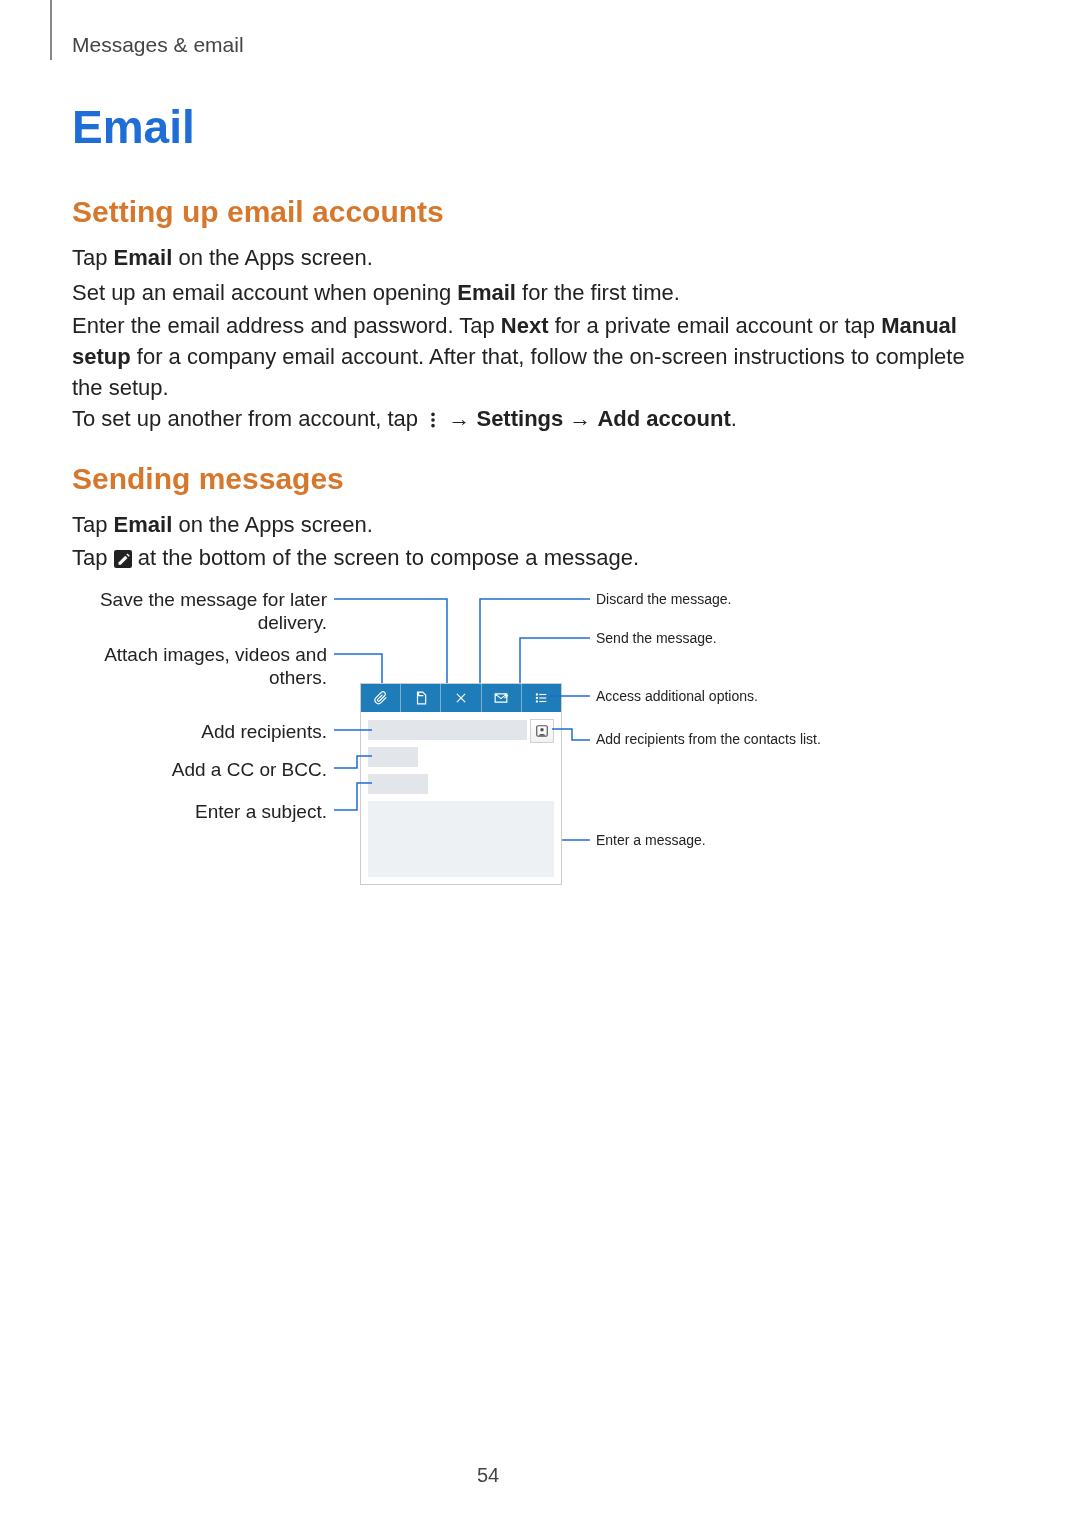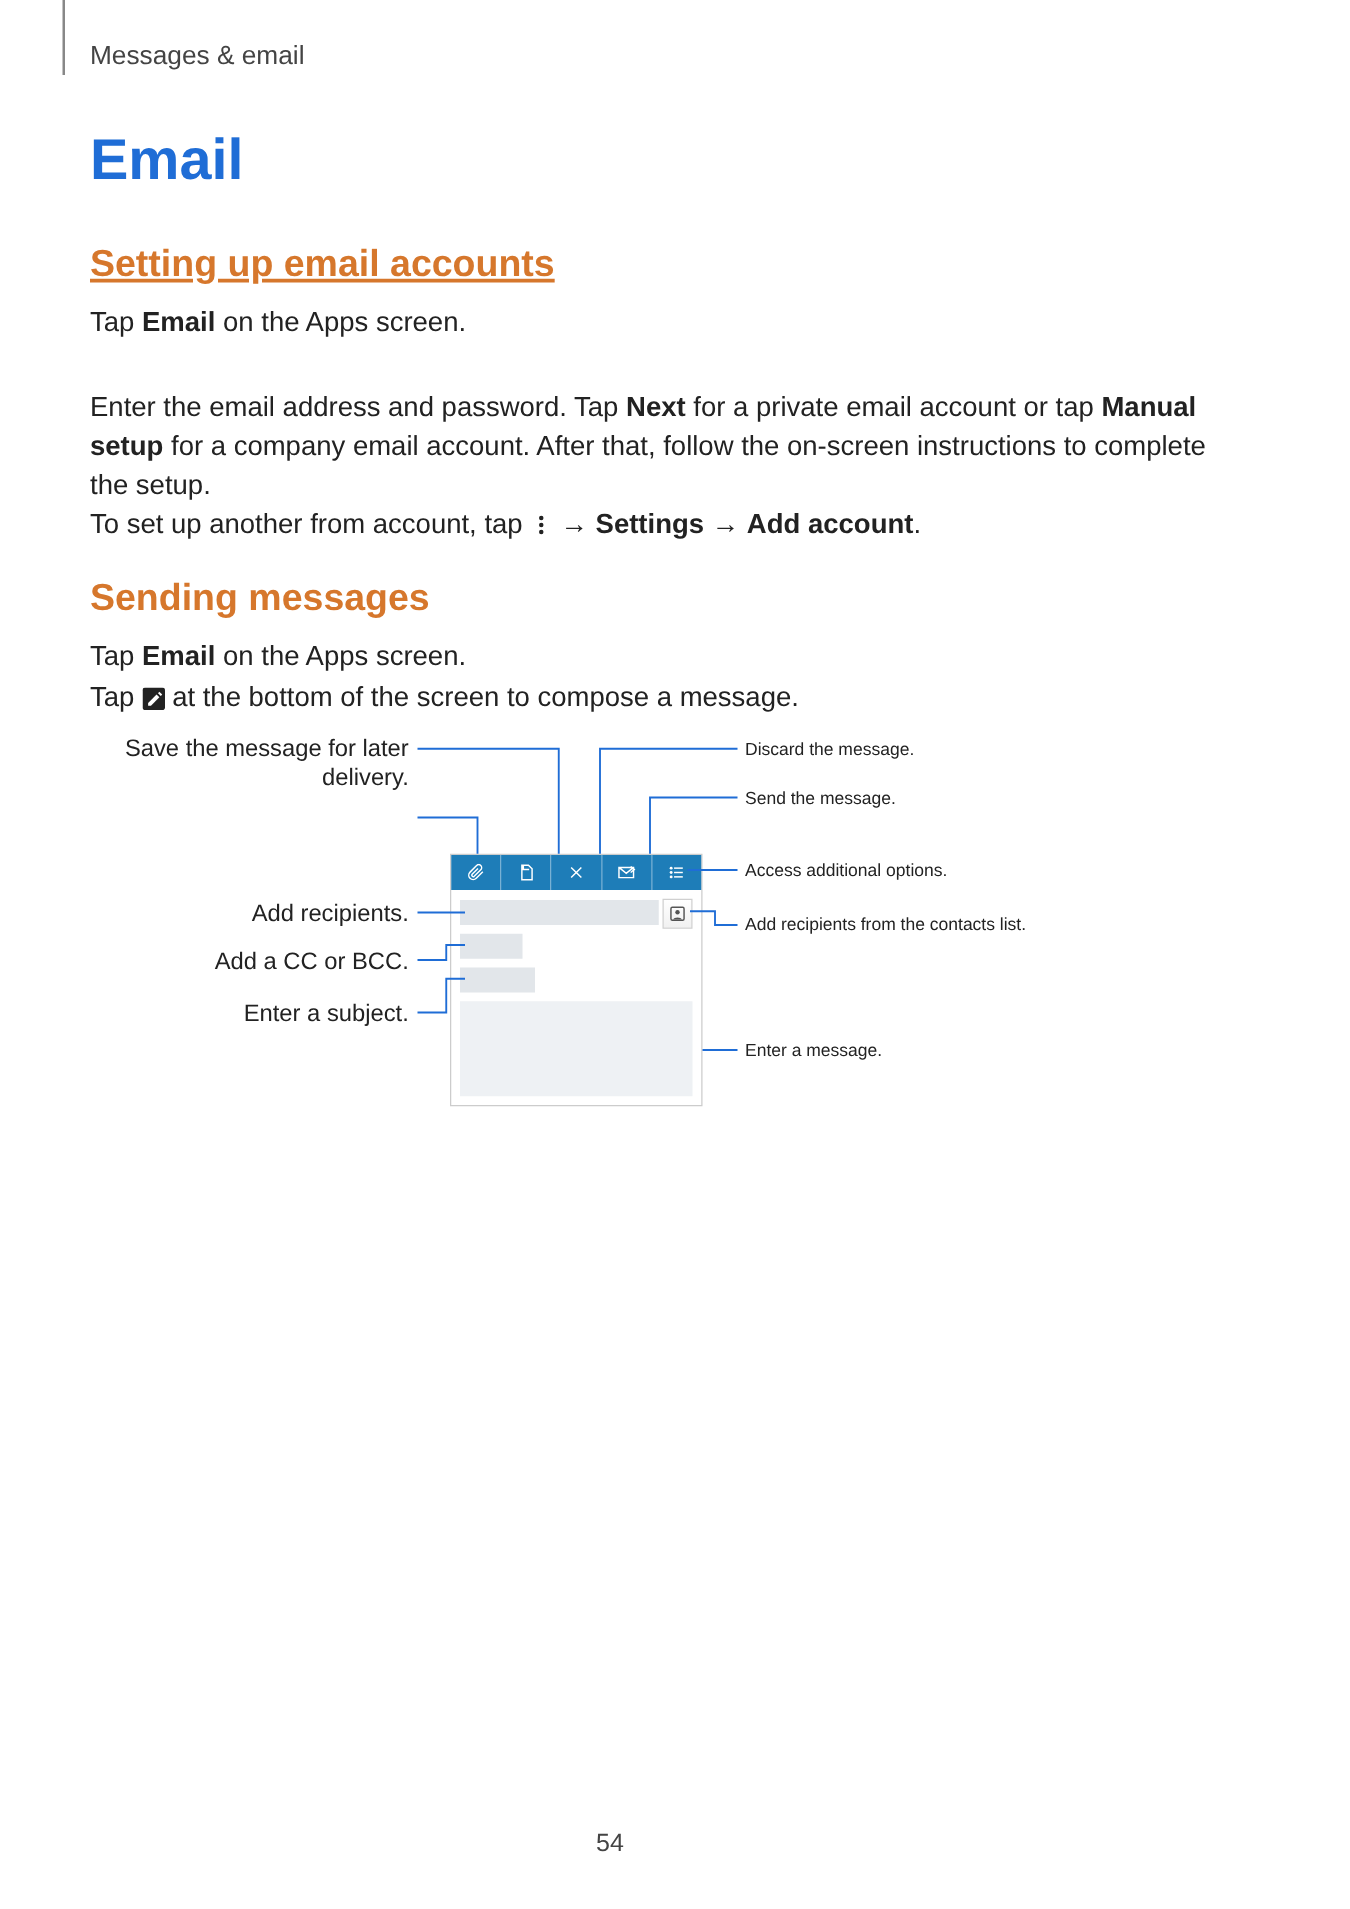--- a/index.html
+++ b/index.html
@@ -39,21 +39,21 @@
     font-weight: 700;
     color: #1f6dd6;
   }
   .h2 {
     position: absolute;
     left: 72px;
     font-size: 30px;
     font-weight: 700;
     color: #d6772c;
   }
-  .h2.a { top: 195px; text-decoration: underline; }
+  .h2.a { top: 195px; }
   .h2.b { top: 462px; }
 
   .para {
     position: absolute;
     left: 72px;
     width: 920px;
     font-size: 22px;
     line-height: 31px;
     color: #222;
   }
@@ -187,20 +187,23 @@
   <div class="header-mark"></div>
   <div class="breadcrumb">Messages &amp; email</div>
 
   <div class="h1">Email</div>
 
   <div class="h2 a">Setting up email accounts</div>
 
   <div class="para p1">
     <span>Tap </span><b>Email</b><span> on the Apps screen.</span>
   </div>
+  <div class="para p2">
+    <span>Set up an email account when opening </span><b>Email</b><span> for the first time.</span>
+  </div>
   <div class="para p3">
     <span>Enter the email address and password. Tap </span><b>Next</b><span> for a private email account or tap </span><b>Manual setup</b><span> for a company email account. After that, follow the on-screen instructions to complete the setup.</span>
   </div>
   <div class="para p4">
     <span>To set up another from account, tap </span><span class="icon-inline"><svg viewBox="0 0 16 16">
           <circle cx="8" cy="3" r="1.6" fill="#222"></circle>
           <circle cx="8" cy="8" r="1.6" fill="#222"></circle>
           <circle cx="8" cy="13" r="1.6" fill="#222"></circle>
         </svg></span><span> → </span><b>Settings</b><span> → </span><b>Add account</b><span>.</span>
   </div>
@@ -214,20 +217,21 @@
     <span>Tap </span><span class="icon-inline"><svg viewBox="0 0 16 16">
           <rect x="0" y="0" width="16" height="16" rx="2" fill="#222"></rect>
           <path d="M4 11 L10 5 L12 7 L6 13 L4 13 Z" fill="#fff"></path>
           <path d="M11 4 L12 3 L14 5 L13 6 Z" fill="#fff"></path>
         </svg></span><span> at the bottom of the screen to compose a message.</span>
   </div>
 
   <div class="diagram">
 
     <div class="callout-l cl1">Save the message for later delivery.</div>
+    <div class="callout-l cl2">Attach images, videos and others.</div>
     <div class="callout-l cl3">Add recipients.</div>
     <div class="callout-l cl4">Add a CC or BCC.</div>
     <div class="callout-l cl5">Enter a subject.</div>
 
     <div class="callout-r cr1">Discard the message.</div>
     <div class="callout-r cr2">Send the message.</div>
     <div class="callout-r cr3">Access additional options.</div>
     <div class="callout-r cr4">Add recipients from the contacts list.</div>
     <div class="callout-r cr5">Enter a message.</div>
 

